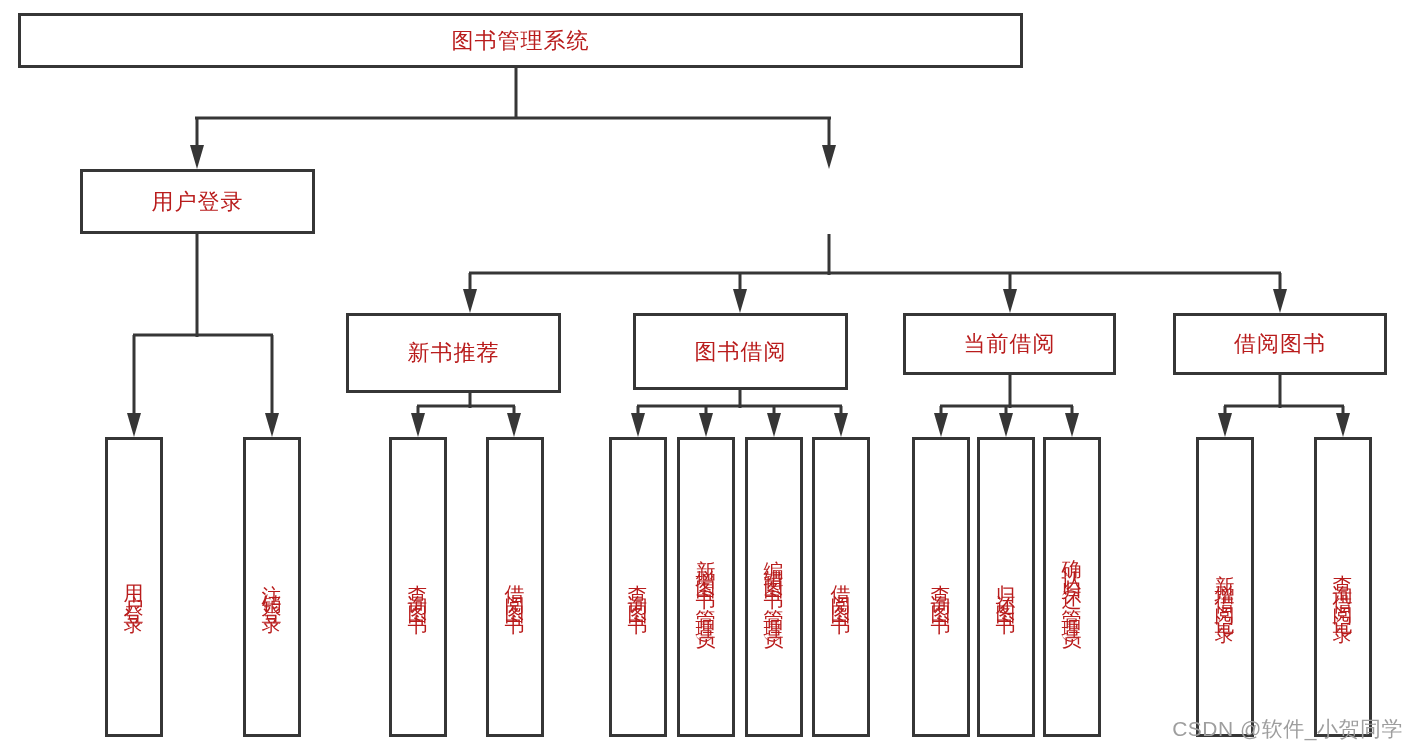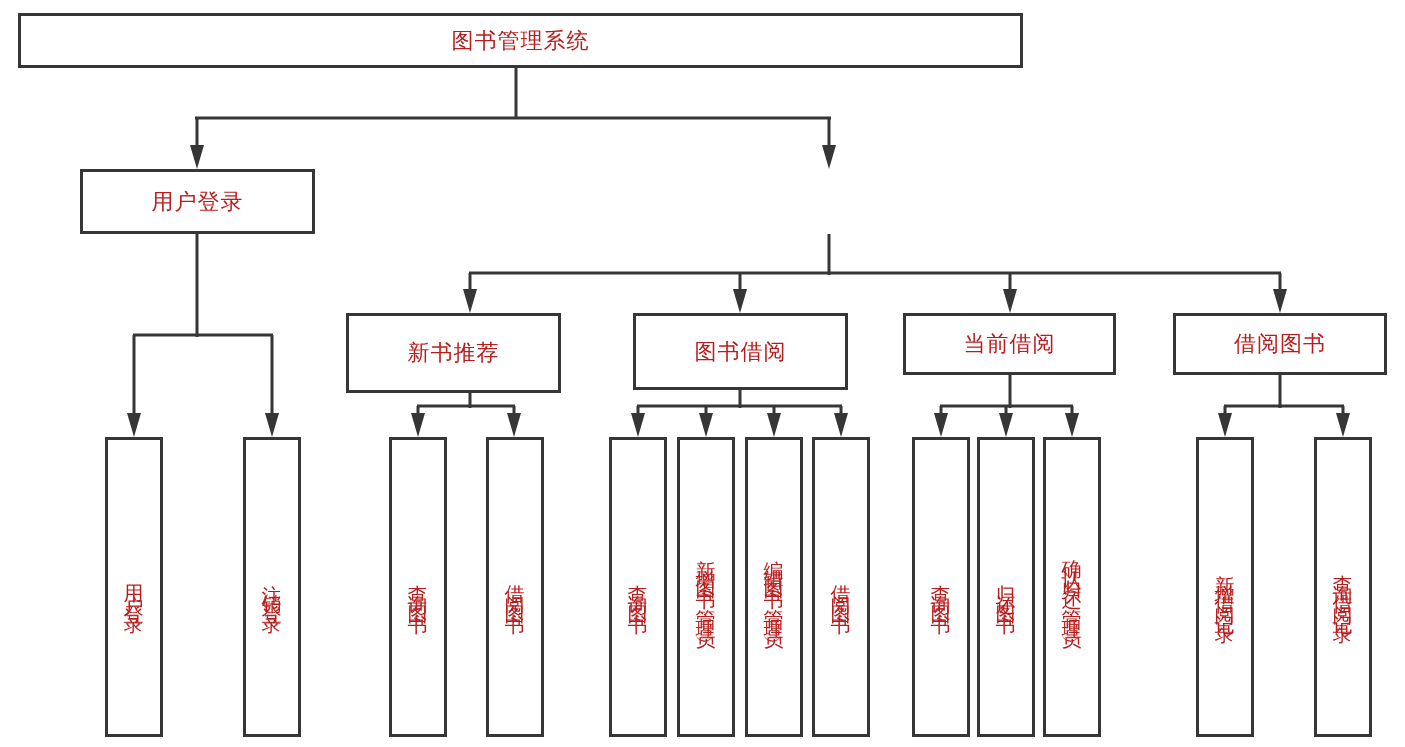--- a/index.html
+++ b/index.html
@@ -101,14 +101,15 @@
   <div class="box leaf" style="left:745px;top:437px;width:58px;height:300px;">编辑图书（管理员）</div>
   <div class="box leaf" style="left:812px;top:437px;width:58px;height:300px;">借阅图书</div>
 
   <div class="box leaf" style="left:912px;top:437px;width:58px;height:300px;">查询图书</div>
   <div class="box leaf" style="left:977px;top:437px;width:58px;height:300px;">归还图书</div>
   <div class="box leaf" style="left:1043px;top:437px;width:58px;height:300px;">确认归还（管理员）</div>
 
   <div class="box leaf" style="left:1196px;top:437px;width:58px;height:300px;">新增借阅记录</div>
   <div class="box leaf" style="left:1314px;top:437px;width:58px;height:300px;">查询借阅记录</div>
 
+  <div class="watermark">CSDN @软件_小贺同学</div>
 
 </div>
 
 </body></html>

